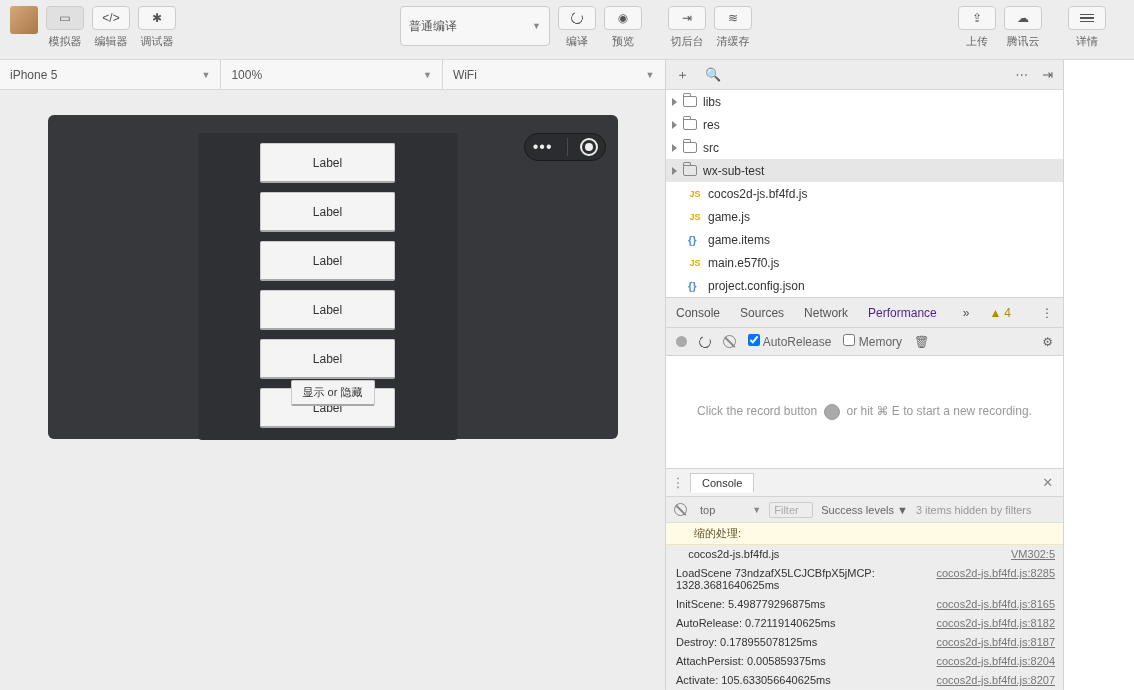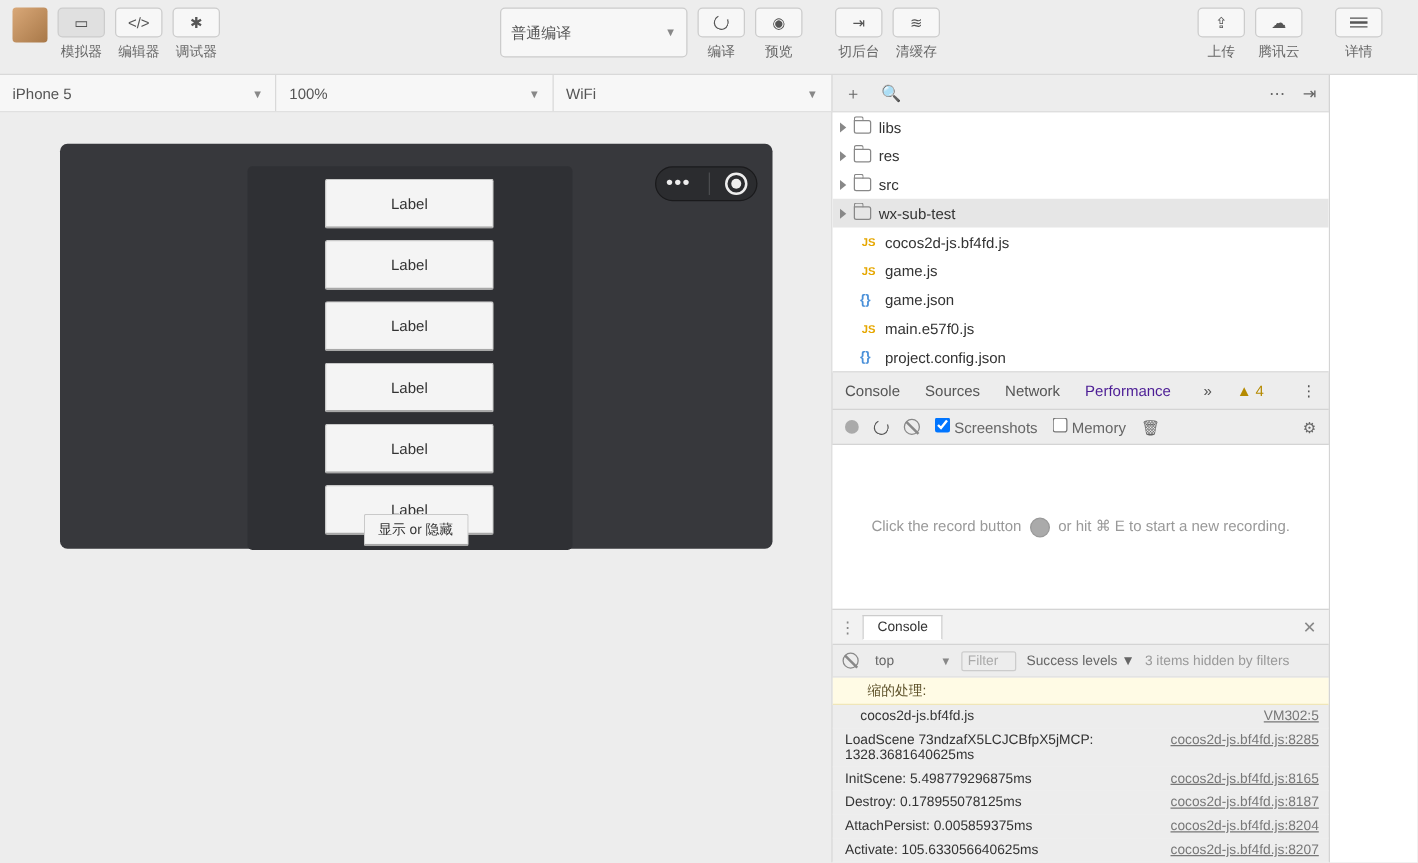--- a/index.html
+++ b/index.html
@@ -18,21 +18,21 @@
 .main{display:flex;height:calc(100% - 60px);}
 .left{flex:0 0 666px;display:flex;flex-direction:column;border-right:1px solid #d4d4d4;}
 .simbar{height:30px;background:#f7f7f7;border-bottom:1px solid #d9d9d9;display:flex;}
 .simsel{flex:0 0 33.3%;border-right:1px solid #d9d9d9;display:flex;align-items:center;justify-content:space-between;padding:0 10px;font-size:12px;color:#555;cursor:pointer;}
 .simsel:last-child{border-right:none;}
 .chev{font-size:9px;color:#888;}
 .stage{flex:1;background:#ededed;display:flex;align-items:flex-start;justify-content:center;padding:25px;}
 .device{width:570px;height:324px;background:#37383c;border-radius:6px;position:relative;}
 .panel{position:absolute;left:150px;top:18px;width:260px;background:#2f3034;border-radius:4px;padding:10px 0 12px;display:flex;flex-direction:column;align-items:center;gap:9px;}
 .lbl-btn{width:135px;height:40px;background:#f4f4f4;border:1px solid #c9c9c9;border-bottom:2px solid #a8a8a8;border-radius:2px;display:flex;align-items:center;justify-content:center;font-size:12px;color:#333;cursor:pointer;}
-.toggle-btn{position:absolute;left:50%;transform:translateX(-50%);top:265px;width:84px;height:26px;background:#f4f4f4;border:1px solid #c9c9c9;border-bottom:2px solid #a8a8a8;border-radius:2px;display:flex;align-items:center;justify-content:center;font-size:11px;color:#333;cursor:pointer;margin-top:31px;}
+.toggle-btn{position:absolute;left:50%;transform:translateX(-50%);top:265px;width:84px;height:26px;background:#f4f4f4;border:1px solid #c9c9c9;border-bottom:2px solid #a8a8a8;border-radius:2px;display:flex;align-items:center;justify-content:center;font-size:11px;color:#333;cursor:pointer;}
 .floater{position:absolute;right:12px;top:18px;width:82px;height:28px;background:#2b2c2f;border-radius:14px;display:flex;align-items:center;justify-content:space-around;border:1px solid #1a1a1c;}
 .fdots{width:24px;text-align:center;color:#eee;font-size:16px;letter-spacing:1px;}
 .fdiv{width:1px;height:18px;background:#4a4b4e;}
 .ftarget{width:18px;height:18px;border:2px solid #eee;border-radius:50%;position:relative;}
 .ftarget::after{content:"";position:absolute;inset:3px;background:#eee;border-radius:50%;}
 .right{flex:1;display:flex;}
 .files-col{flex:0 0 298px;display:flex;flex-direction:column;border-right:1px solid #d4d4d4;}
 .files-top{height:30px;border-bottom:1px solid #d9d9d9;display:flex;align-items:center;padding:0 10px;gap:16px;color:#666;}
 .files-top .end{margin-left:auto;display:flex;gap:14px;}
 .tree{flex:0 0 auto;background:#fff;overflow:hidden;border-bottom:1px solid #d4d4d4;}
@@ -216,21 +216,21 @@
         <div class="ti" style="padding-left:22px">
             <span class="js-ic">JS</span>
             <span>cocos2d-js.bf4fd.js</span>
           </div>
         <div class="ti" style="padding-left:22px">
             <span class="js-ic">JS</span>
             <span>game.js</span>
           </div>
         <div class="ti" style="padding-left:22px">
             <span class="json-ic">{}</span>
-            <span>game.json</span>
+            <span>game.items</span>
           </div>
         <div class="ti" style="padding-left:22px">
             <span class="js-ic">JS</span>
             <span>main.e57f0.js</span>
           </div>
         <div class="ti" style="padding-left:22px">
             <span class="json-ic">{}</span>
             <span>project.config.json</span>
           </div>
       </div>
@@ -240,21 +240,21 @@
         <span class="ic">Network</span>
         <span class="ic act">Performance</span>
         <span class="ic" style="margin-left:6px;">»</span>
         <span class="warn">▲ <span>4</span></span>
         <span class="ic" style="margin-left:10px;">⋮</span>
       </div>
       <div class="perfbar">
         <span class="rec-dot ic"></span>
         <span class="reload-ic ic"></span>
         <span class="circ-slash ic"></span>
-        <label class="ic"><input type="checkbox" checked="" style=""> <span>Screenshots</span></label>
+        <label class="ic"><input type="checkbox" checked="" style=""> <span>AutoRelease</span></label>
         <label class="ic"><input type="checkbox" style=""> <span>Memory</span></label>
         <span class="ic">🗑</span>
         <span class="ic" style="margin-left:auto">⚙</span>
       </div>
       <div class="perf-area" style="height:68px;">
         <div class="perf-text">
           <span>Click the record button</span>&nbsp;&nbsp;<span class="inline-dot"></span>&nbsp;&nbsp;<span>or hit ⌘ E to start a new recording.</span>
         </div>
       </div>
       <div class="console-wrap">
@@ -280,20 +280,24 @@
               </div>
               <div class="cline">
                 <div class="cmsg">LoadScene 73ndzafX5LCJCBfpX5jMCP: 1328.3681640625ms</div>
                 <div class="csrc">cocos2d-js.bf4fd.js:8285</div>
               </div>
               <div class="cline">
                 <div class="cmsg">InitScene: 5.498779296875ms</div>
                 <div class="csrc">cocos2d-js.bf4fd.js:8165</div>
               </div>
               <div class="cline">
+                <div class="cmsg">AutoRelease: 0.72119140625ms</div>
+                <div class="csrc">cocos2d-js.bf4fd.js:8182</div>
+              </div>
+              <div class="cline">
                 <div class="cmsg">Destroy: 0.178955078125ms</div>
                 <div class="csrc">cocos2d-js.bf4fd.js:8187</div>
               </div>
               <div class="cline">
                 <div class="cmsg">AttachPersist: 0.005859375ms</div>
                 <div class="csrc">cocos2d-js.bf4fd.js:8204</div>
               </div>
               <div class="cline">
                 <div class="cmsg">Activate: 105.633056640625ms</div>
                 <div class="csrc">cocos2d-js.bf4fd.js:8207</div>

